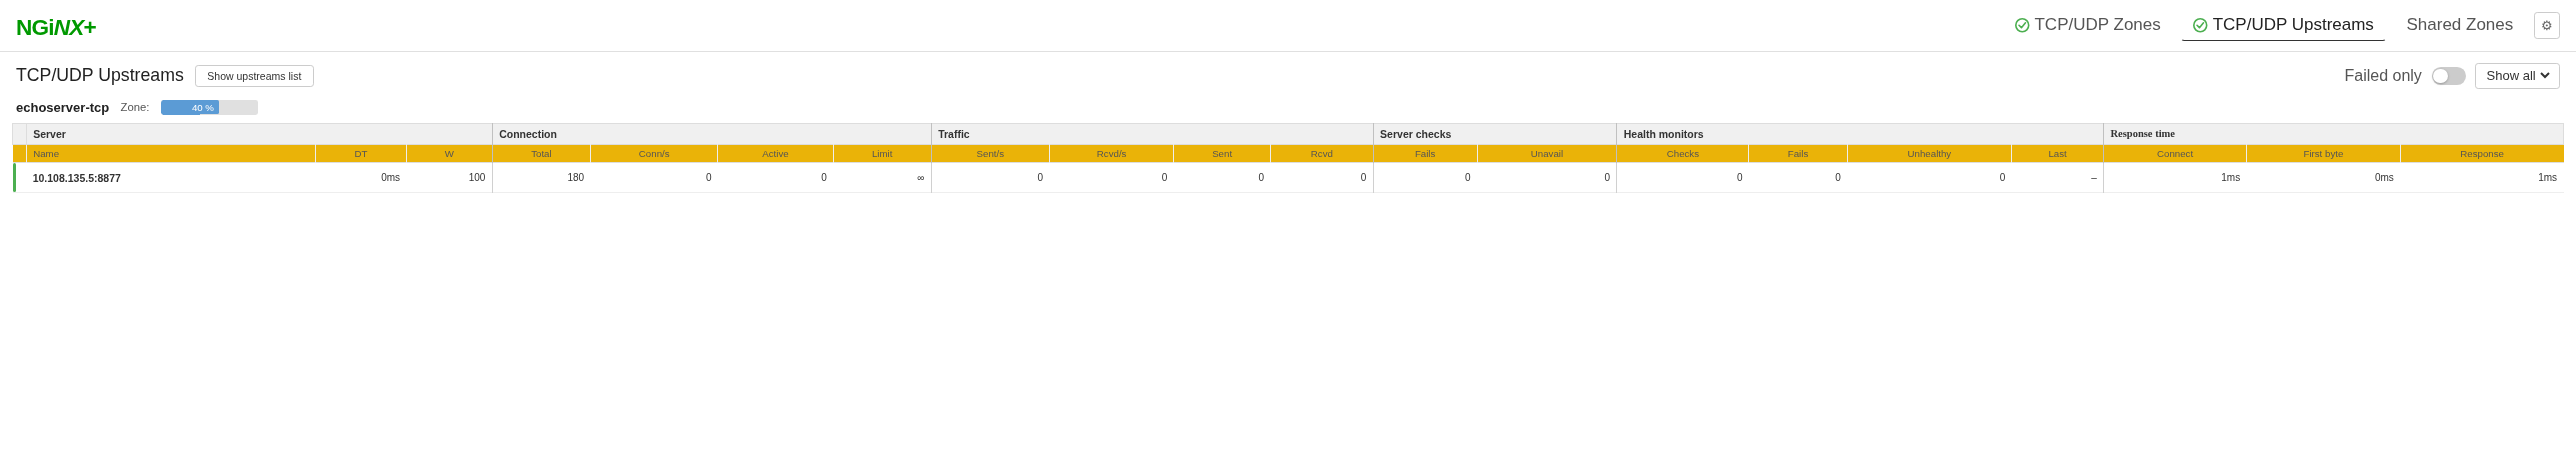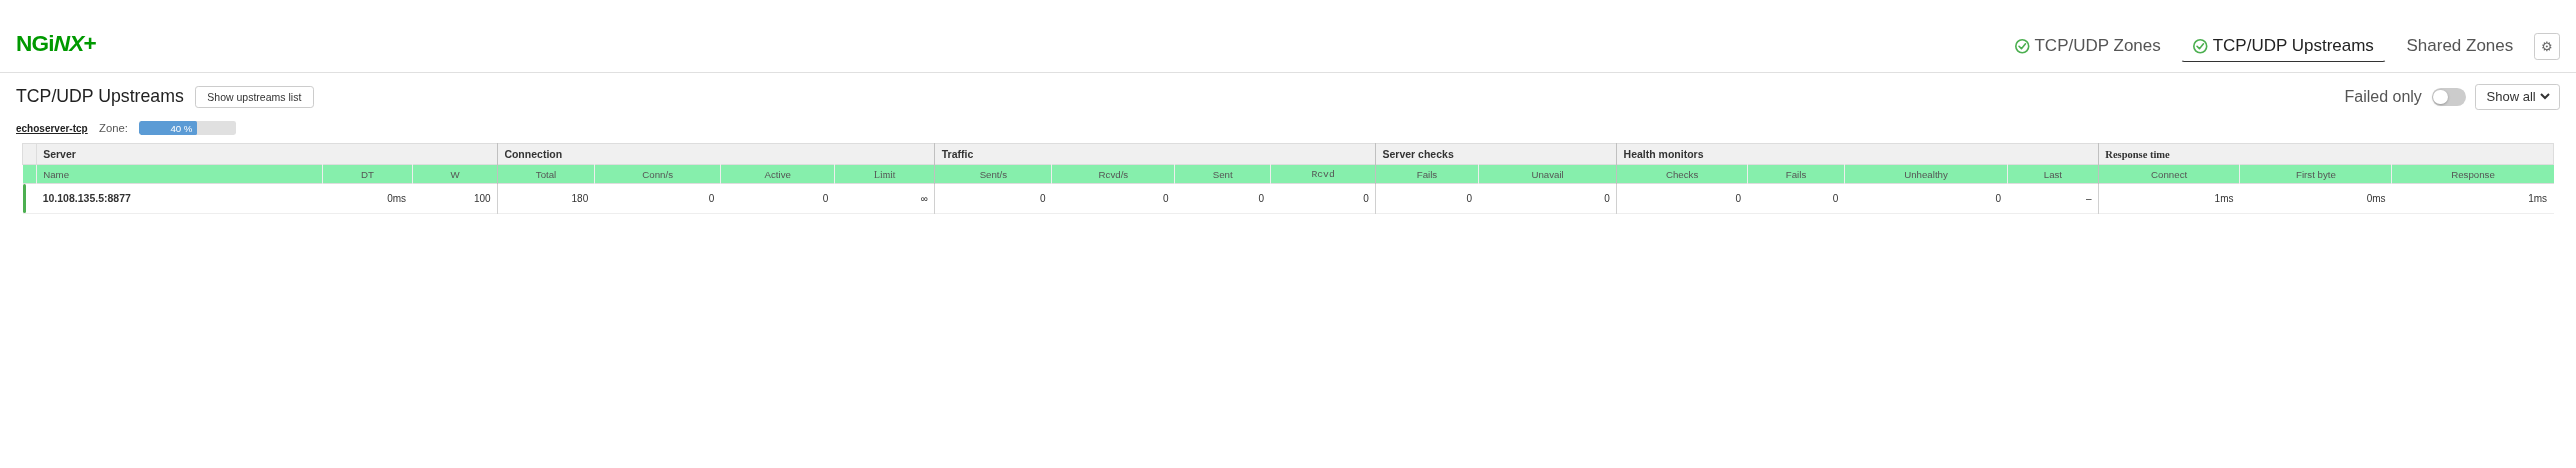--- a/index.html
+++ b/index.html
@@ -6,26 +6,25 @@
     body {
       font-family: -apple-system, BlinkMacSystemFont, 'Segoe UI', Arial, sans-serif;
       font-size: 10.5px;
       background: #fff;
       color: #333;
     }
 
     
     .header {
       display: flex;
-      align-items: flex-start;
+      align-items: flex-end;
       justify-content: space-between;
       padding: 9.7px 16px;
       border-bottom: 0.8px solid #e0e0e0;
       background: #fff;
-      margin-top: 21px;
     }
     .logo {
       font-size: 22.6px;
       font-weight: bold;
       color: #009900;
       letter-spacing: -0.8px;
     }
     .logo span { color: #009900; }
 
     .nav-tabs {
@@ -138,24 +137,23 @@
     }
 
     
     .zone-row {
       display: flex;
       align-items: center;
       gap: 11.3px;
       padding: 4.8px 16px 8px 16px;
     }
     .zone-name {
-      font-size: 10px;
+      font-size: 13px;
       font-weight: bold;
       color: #222;
-      text-decoration: underline;
     }
     .zone-label {
       font-size: 11.3px;
       color: #555;
     }
     .zone-bar-container {
       display: flex;
       align-items: center;
       gap: 6.4px;
     }
@@ -167,21 +165,21 @@
       overflow: hidden;
     }
     .zone-bar-fill {
       height: 100%;
       background: #5b9bd5;
       border-radius: 2.4px 0 0 2.4px;
     }
 
     
     .table-wrap {
-      padding: 0 22px;
+      padding: 0 12px;
       overflow-x: auto;
     }
     table {
       width: 100%;
       border-collapse: collapse;
       font-size: 10px;
     }
     .col-group-header {
       background: #f0f0f0;
       border: 0.8px solid #ddd;
@@ -189,21 +187,21 @@
     .col-group-header th {
       padding: 4px 6.4px;
       text-align: left;
       font-weight: 600;
       font-size: 10.5px;
       border-right: 0.8px solid #ddd;
     }
     .col-group-header th:last-child { border-right: none; font-family: Liberation Serif, serif; }
 
     .col-sub-header {
-      background: #86efac;
+      background: #eab308;
       border-bottom: 0.8px solid #ddd;
     }
     .col-sub-header th {
       padding: 3.2px 6.4px;
       text-align: center;
       font-weight: normal;
       color: #555;
       font-size: 9.7px;
       border-right: 0.8px solid #eee;
       white-space: nowrap;
@@ -312,25 +310,25 @@
       </tr>
 
       <tr class="col-sub-header">
         <th style="width:11.3px;"></th>
         <th class="text-left">Name</th>
         <th>DT</th>
         <th style="border-right:1.6px solid #c0c0c0;">W</th>
         <th>Total</th>
         <th>Conn/s</th>
         <th>Active</th>
-        <th style="border-right:1.6px solid #c0c0c0;font-family:Liberation Serif, serif;">Limit</th>
+        <th style="border-right:1.6px solid #c0c0c0;">Limit</th>
         <th>Sent/s</th>
         <th>Rcvd/s</th>
         <th>Sent</th>
-        <th style="border-right:1.6px solid #c0c0c0;font-family:Liberation Mono, monospace;">Rcvd</th>
+        <th style="border-right:1.6px solid #c0c0c0;">Rcvd</th>
         <th>Fails</th>
         <th style="border-right:1.6px solid #c0c0c0;">Unavail</th>
         <th>Checks</th>
         <th>Fails</th>
         <th>Unhealthy</th>
         <th style="border-right:1.6px solid #c0c0c0;">Last</th>
         <th>Connect</th>
         <th>First byte</th>
         <th>Response</th>
       </tr>

